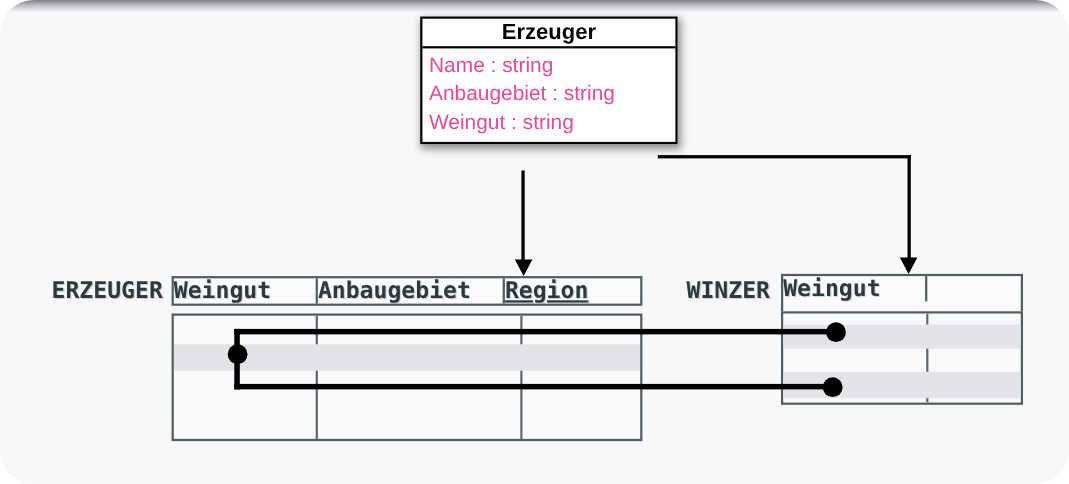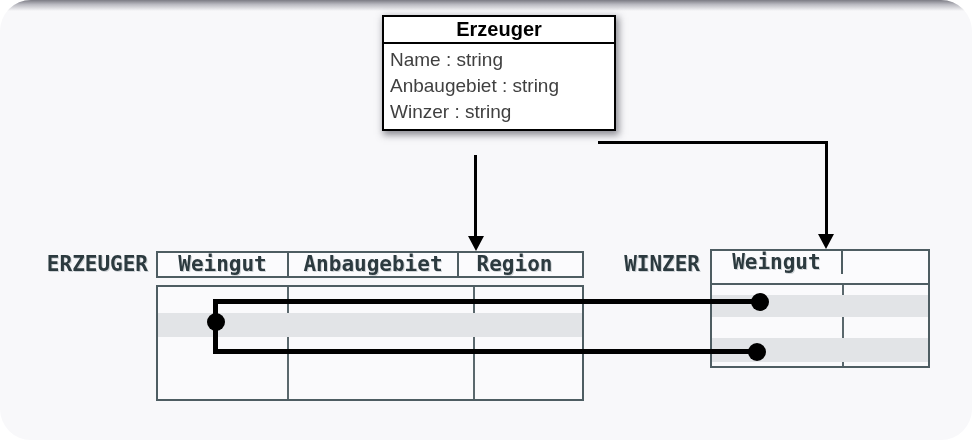--- a/index.html
+++ b/index.html
@@ -26,21 +26,21 @@
     border:2px solid #000;
     box-shadow:2px 3px 7px 1px rgba(70,70,80,0.6);
     z-index:4;
   }
   .uml-title{
     height:25px;line-height:25px;
     text-align:center;font-weight:bold;font-size:20px;
     border-bottom:2px solid #000;color:#000;
   }
   .uml-attrs{padding:3px 2px 4px 6px;}
-  .uml-attr{font-size:19px;line-height:26px;color:#404040;white-space:nowrap;}
+  .uml-attr{font-size:19px;line-height:26px;color:#ec4899;white-space:nowrap;}
 
   
   .blk{background:#000;z-index:5;}
   .arrow-head{
     width:0;height:0;z-index:5;
     border-left:8px solid transparent;
     border-right:8px solid transparent;
     border-top:15px solid #000;
   }
 
@@ -56,24 +56,24 @@
   
   .tbl-header{
     display:flex;
     border:2px solid #4e5d62;background:#fbfbfd;
     font-family:"DejaVu Sans Mono", monospace;
     font-weight:bold;font-size:21px;color:#2c3a3f;
     text-shadow:1px 1px 0 rgba(130,140,145,0.35);
     z-index:2;
   }
   .tbl-header .cell{
-    text-align:center;line-height:23px;height:23px;
+    line-height:23px;height:23px;
     border-right:2px solid #4e5d62;
   }
-  .tbl-header .cell:last-child{border-right:none;}
+  .tbl-header .cell:last-child{border-right:none;text-decoration:underline;}
 
   
   .tbl-body{
     border:2px solid #4e5d62;background:#fafafc;
     z-index:2;overflow:hidden;
   }
   .vline{position:absolute;top:0;bottom:0;width:2px;background:#5a686d;z-index:1;}
   .band{position:absolute;left:0;right:0;background:#e2e4e7;z-index:2;}
 
   .dot{
@@ -87,21 +87,21 @@
 
 <div id="stage">
 
   <div class="abs top-shade"></div>
 
   <div class="abs uml-class">
     <div class="uml-title">Erzeuger</div>
     <div class="uml-attrs">
       <div class="uml-attr">Name : string</div>
       <div class="uml-attr">Anbaugebiet : string</div>
-      <div class="uml-attr">Winzer : string</div>
+      <div class="uml-attr">Weingut : string</div>
     </div>
   </div>
 
   <div class="abs blk" style="left:474px;top:155px;width:3px;height:82px;"></div>
   <div class="abs arrow-head" style="left:468px;top:236px;"></div>
 
   <div class="abs blk" style="left:598px;top:141px;width:230px;height:3px;"></div>
   <div class="abs blk" style="left:825px;top:141px;width:3px;height:95px;"></div>
   <div class="abs arrow-head" style="left:818px;top:234px;"></div>
 

